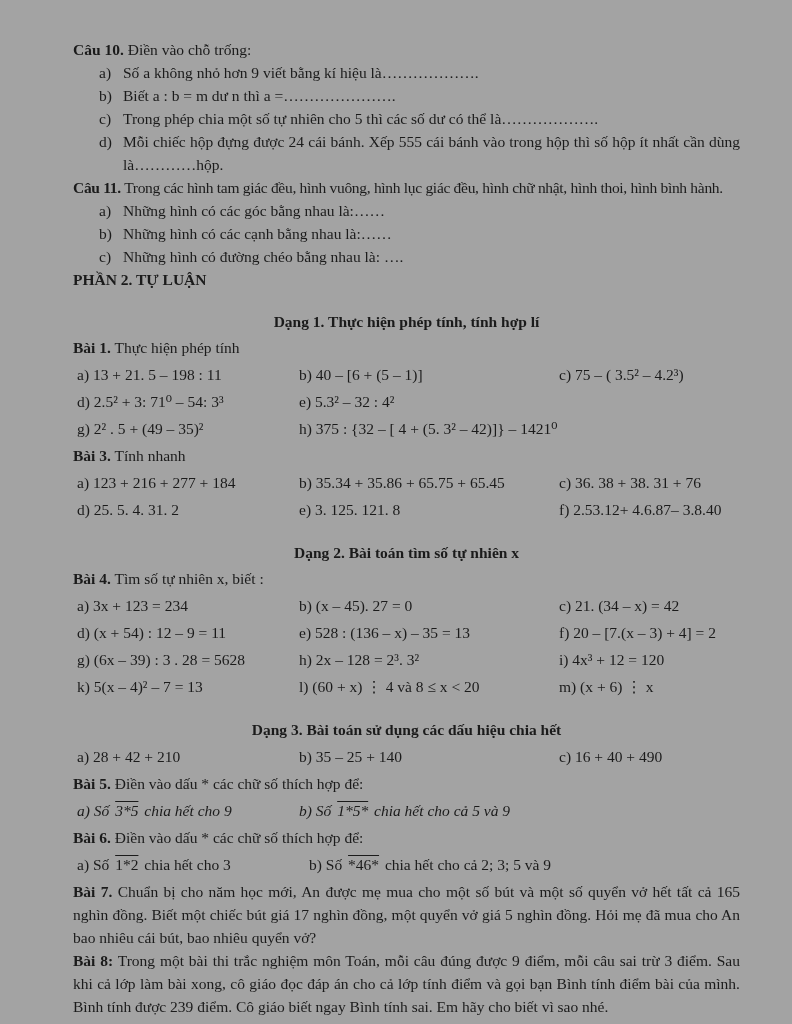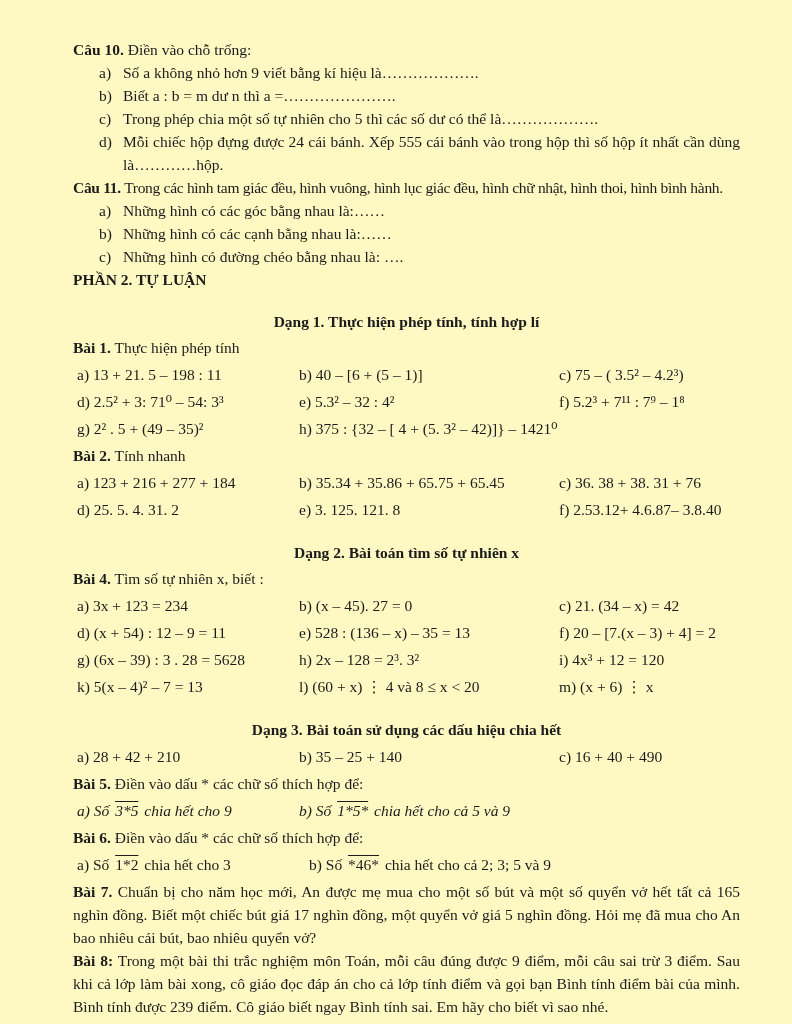--- a/index.html
+++ b/index.html
@@ -1,19 +1,19 @@
 <!DOCTYPE html>
 <html><head>
 <meta charset="utf-8">
 <style>
   html,body{margin:0;padding:0;background:#ffffff;}
   .page{
     width:792px;height:1024px;box-sizing:border-box;
     padding:38px 52px 20px 73px;
-    background:#fef9c3;color:#1b1b1b;
+    background:#a3a3a3;color:#1b1b1b;
     font-family:"Liberation Serif","DejaVu Serif",serif;
     font-size:15.5px;line-height:23px;
     overflow:hidden;
   }
   p{margin:0;}
   .line{margin:0;}
   .bold{font-weight:bold;}
   .tight{letter-spacing:-0.3px;}
   .just{text-align:justify;}
   .lbl{font-weight:bold;}
@@ -54,29 +54,28 @@
 
   <p class="line"><b class="lbl">Bài 1.</b> <span>Thực hiện phép tính</span></p>
   <div class="row r3">
     <span class="cell">a) 13 + 21. 5 – 198 : 11</span>
     <span class="cell">b) 40 – [6 + (5 – 1)]</span>
     <span class="cell">c) 75 – ( 3.5² – 4.2³)</span>
   </div>
   <div class="row r3">
     <span class="cell">d) 2.5² + 3: 71⁰ – 54: 3³</span>
     <span class="cell">e) 5.3² – 32 : 4²</span>
-    <span class="cell">f) 5.2³ + 7¹¹ : 7⁹ – 1⁸</span>
   </div>
   <div class="row r3">
     <span class="cell">g) 2² . 5 + (49 – 35)²</span>
     <span class="cell">h) 375 : {32 – [ 4 + (5. 3² – 42)]} – 1421⁰</span>
     <span class="cell"></span>
   </div>
 
-  <p class="line"><b class="lbl">Bài 2.</b> <span>Tính nhanh</span></p>
+  <p class="line"><b class="lbl">Bài 3.</b> <span>Tính nhanh</span></p>
   <div class="row r3">
     <span class="cell">a) 123 + 216 + 277 + 184</span>
     <span class="cell">b) 35.34 + 35.86 + 65.75 + 65.45</span>
     <span class="cell">c) 36. 38 + 38. 31 + 76</span>
   </div>
   <div class="row r3">
     <span class="cell">d) 25. 5. 4. 31. 2</span>
     <span class="cell">e) 3. 125. 121. 8</span>
     <span class="cell">f) 2.53.12+ 4.6.87– 3.8.40</span>
   </div>

